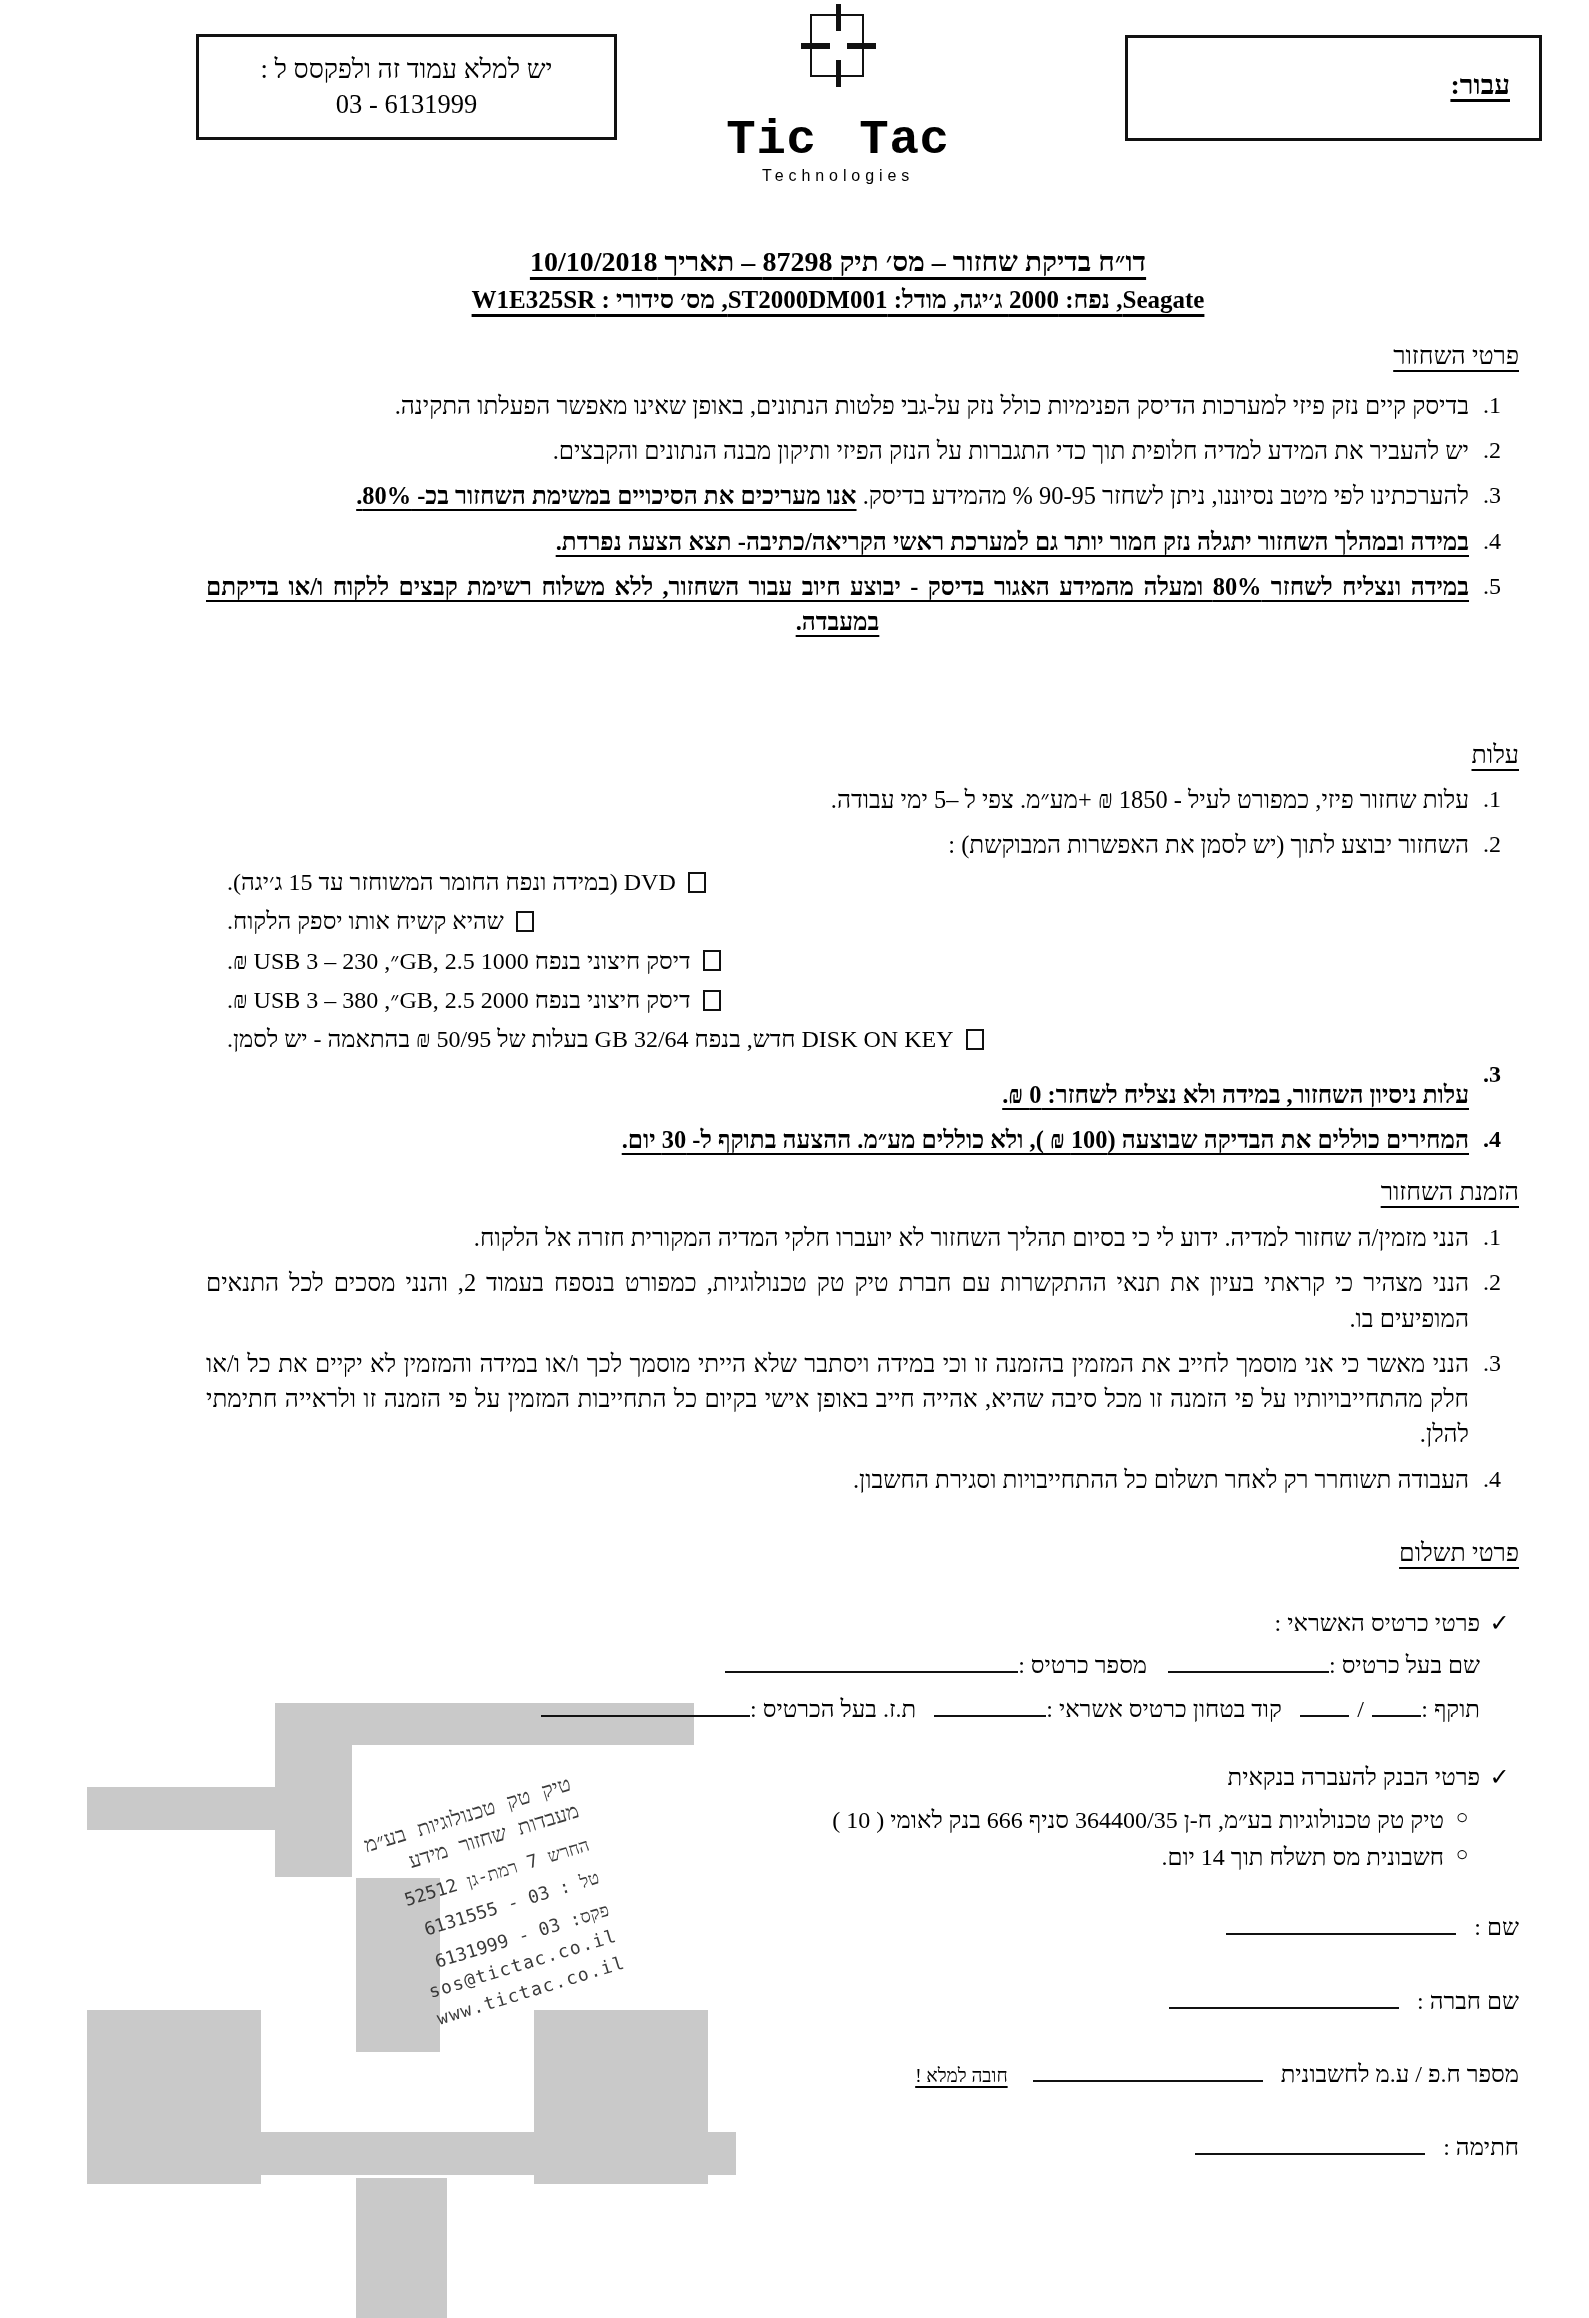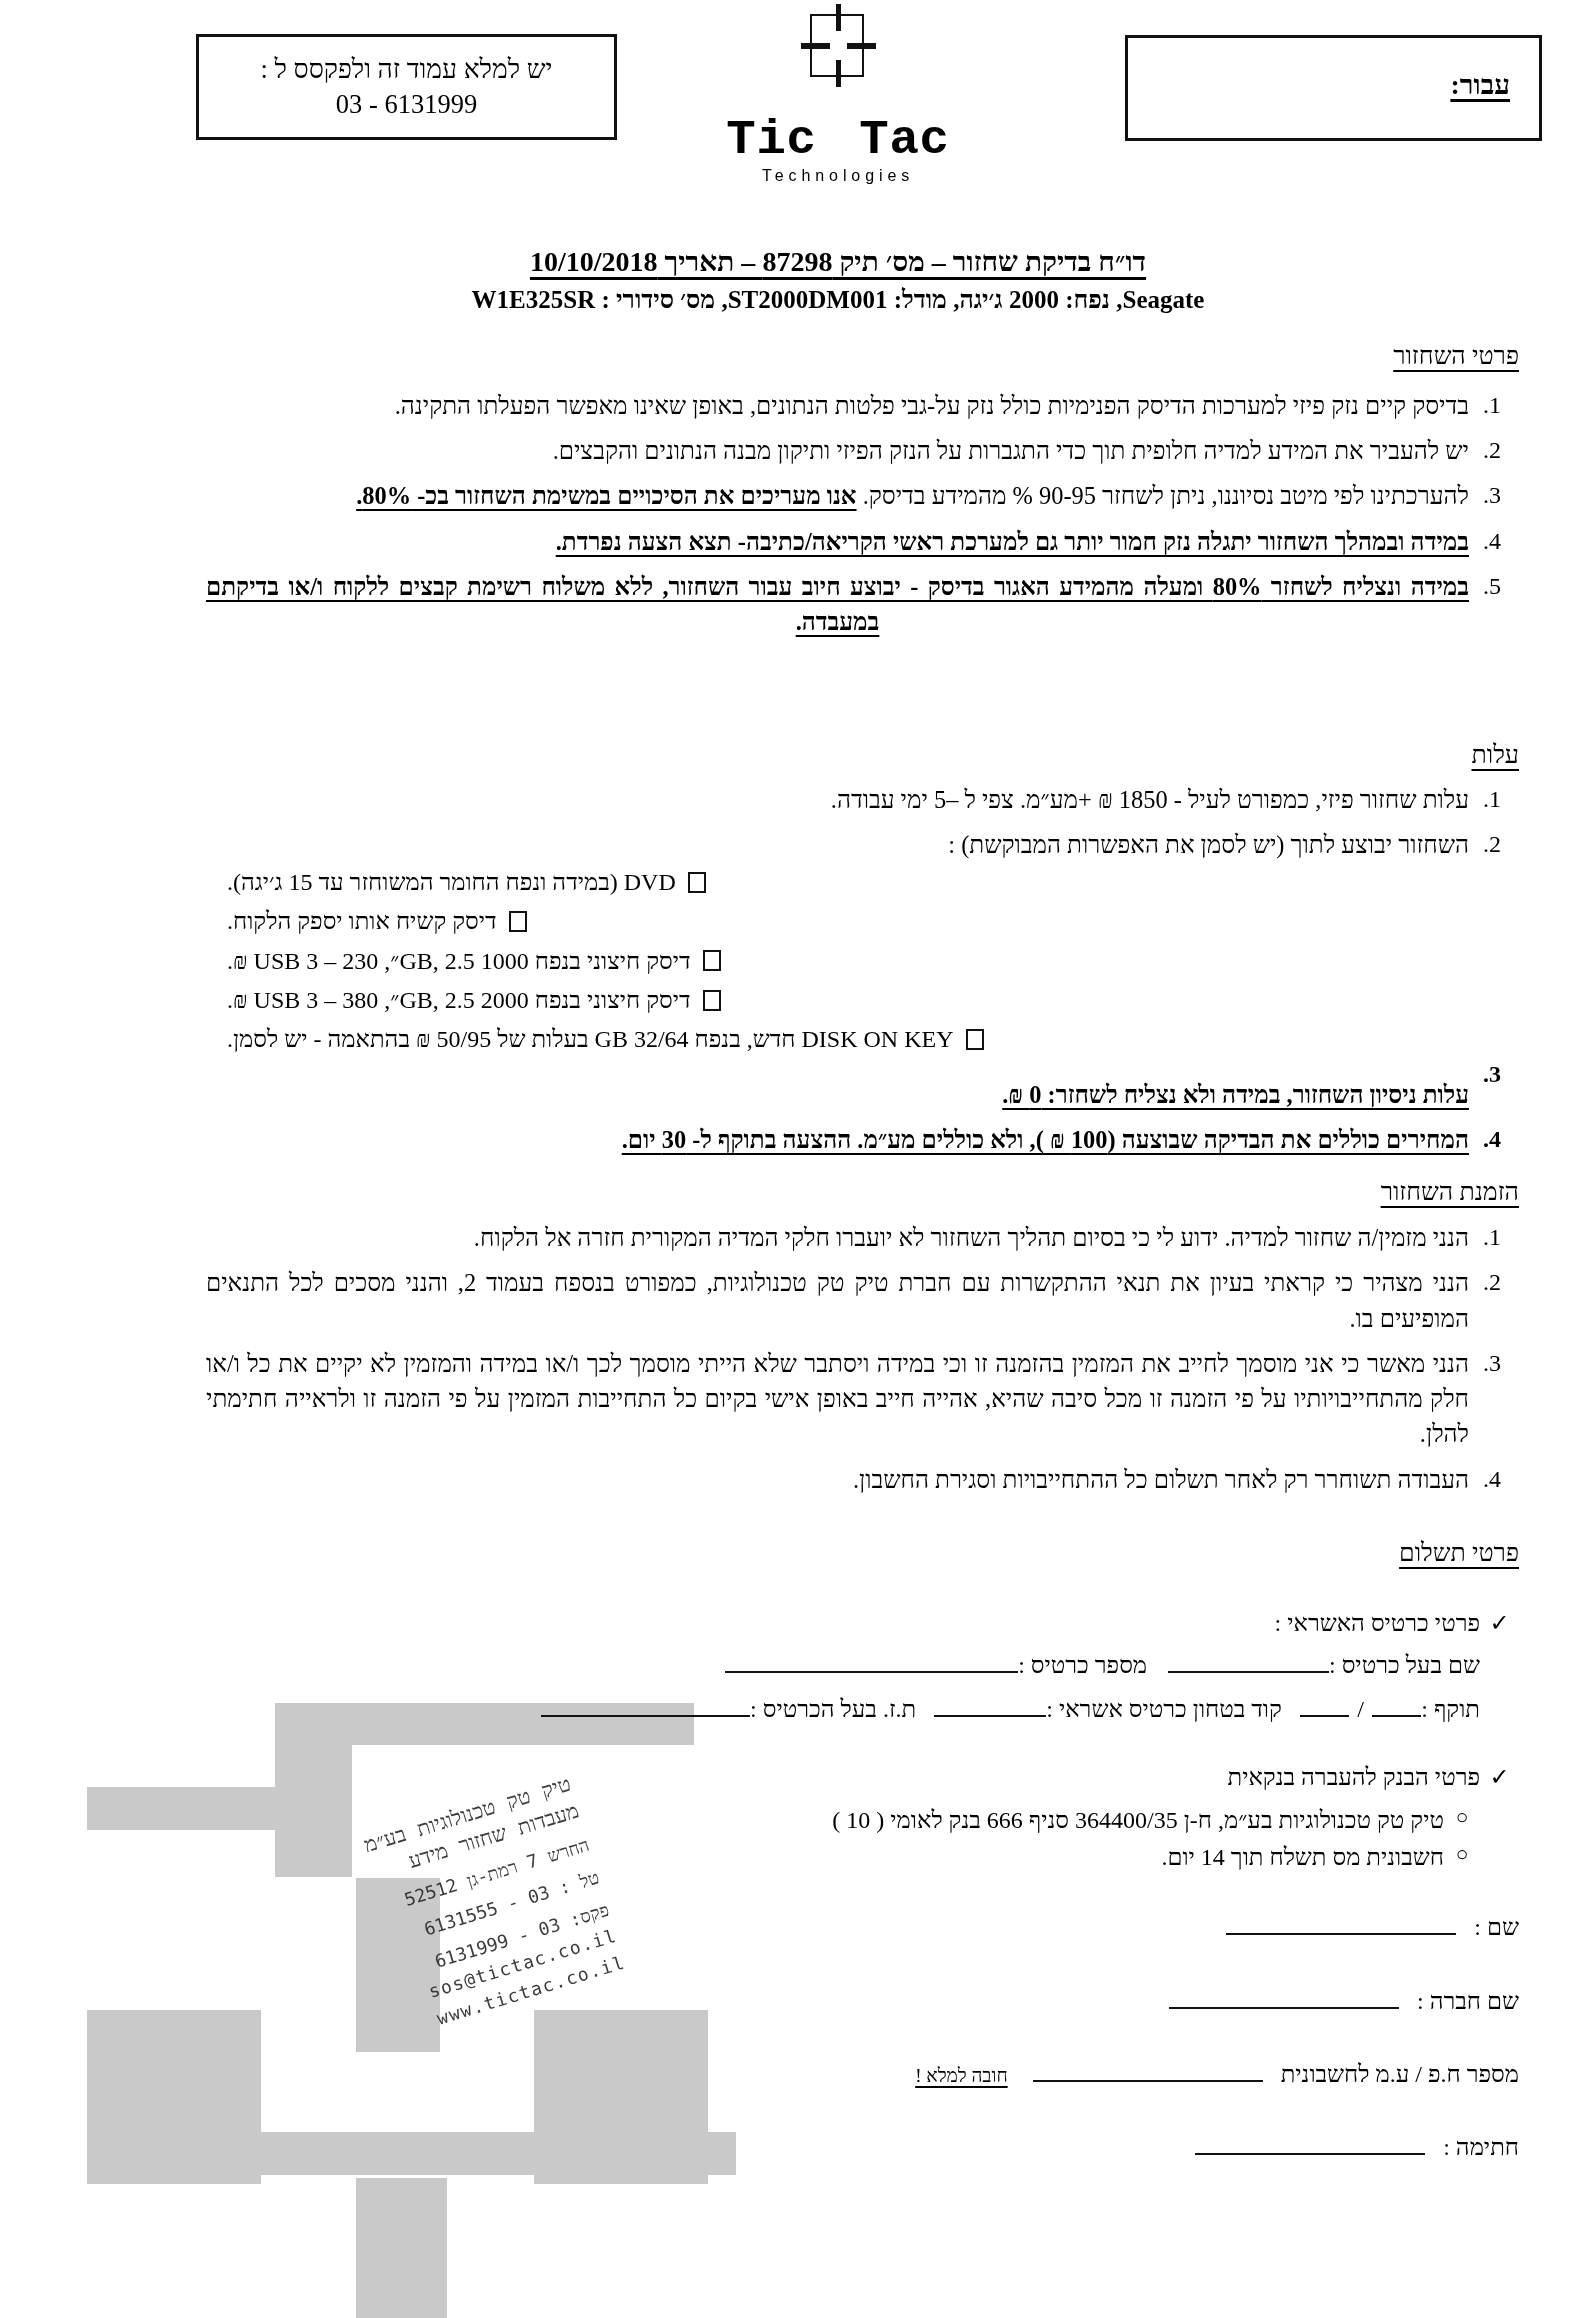--- a/index.html
+++ b/index.html
@@ -132,20 +132,21 @@
   .doc-sub {
     position: absolute;
     left: 0; right: 0;
     top: 286px;
     text-align: center;
     font-size: 25px;
     font-weight: bold;
     direction: rtl;
   }
   .doc-sub span {
+    text-decoration: underline;
     text-underline-offset: 5.6px;
     text-decoration-thickness: 2.8px;
   }
 
   
   .section-head {
     position: absolute;
     right: 70px;
     font-size: 25px;
     direction: rtl;
@@ -407,21 +408,21 @@
     </div>
   </div>
 
   <div class="cb-list" style="top:864px; right:168px; left:140px;">
     <div class="cb-row">
       <span class="cb"></span>
       <span>DVD (במידה ונפח החומר המשוחזר עד 15 ג׳יגה).</span>
     </div>
     <div class="cb-row">
       <span class="cb"></span>
-      <span>דיסק קשיח אותו יספק הלקוח.</span>
+      <span>שהיא קשיח אותו יספק הלקוח.</span>
     </div>
     <div class="cb-row">
       <span class="cb"></span>
       <span>דיסק חיצוני בנפח 1000 GB, 2.5״, USB 3 – 230 ₪.</span>
     </div>
     <div class="cb-row">
       <span class="cb"></span>
       <span>דיסק חיצוני בנפח 2000 GB, 2.5״, USB 3 – 380 ₪.</span>
     </div>
     <div class="cb-row">

